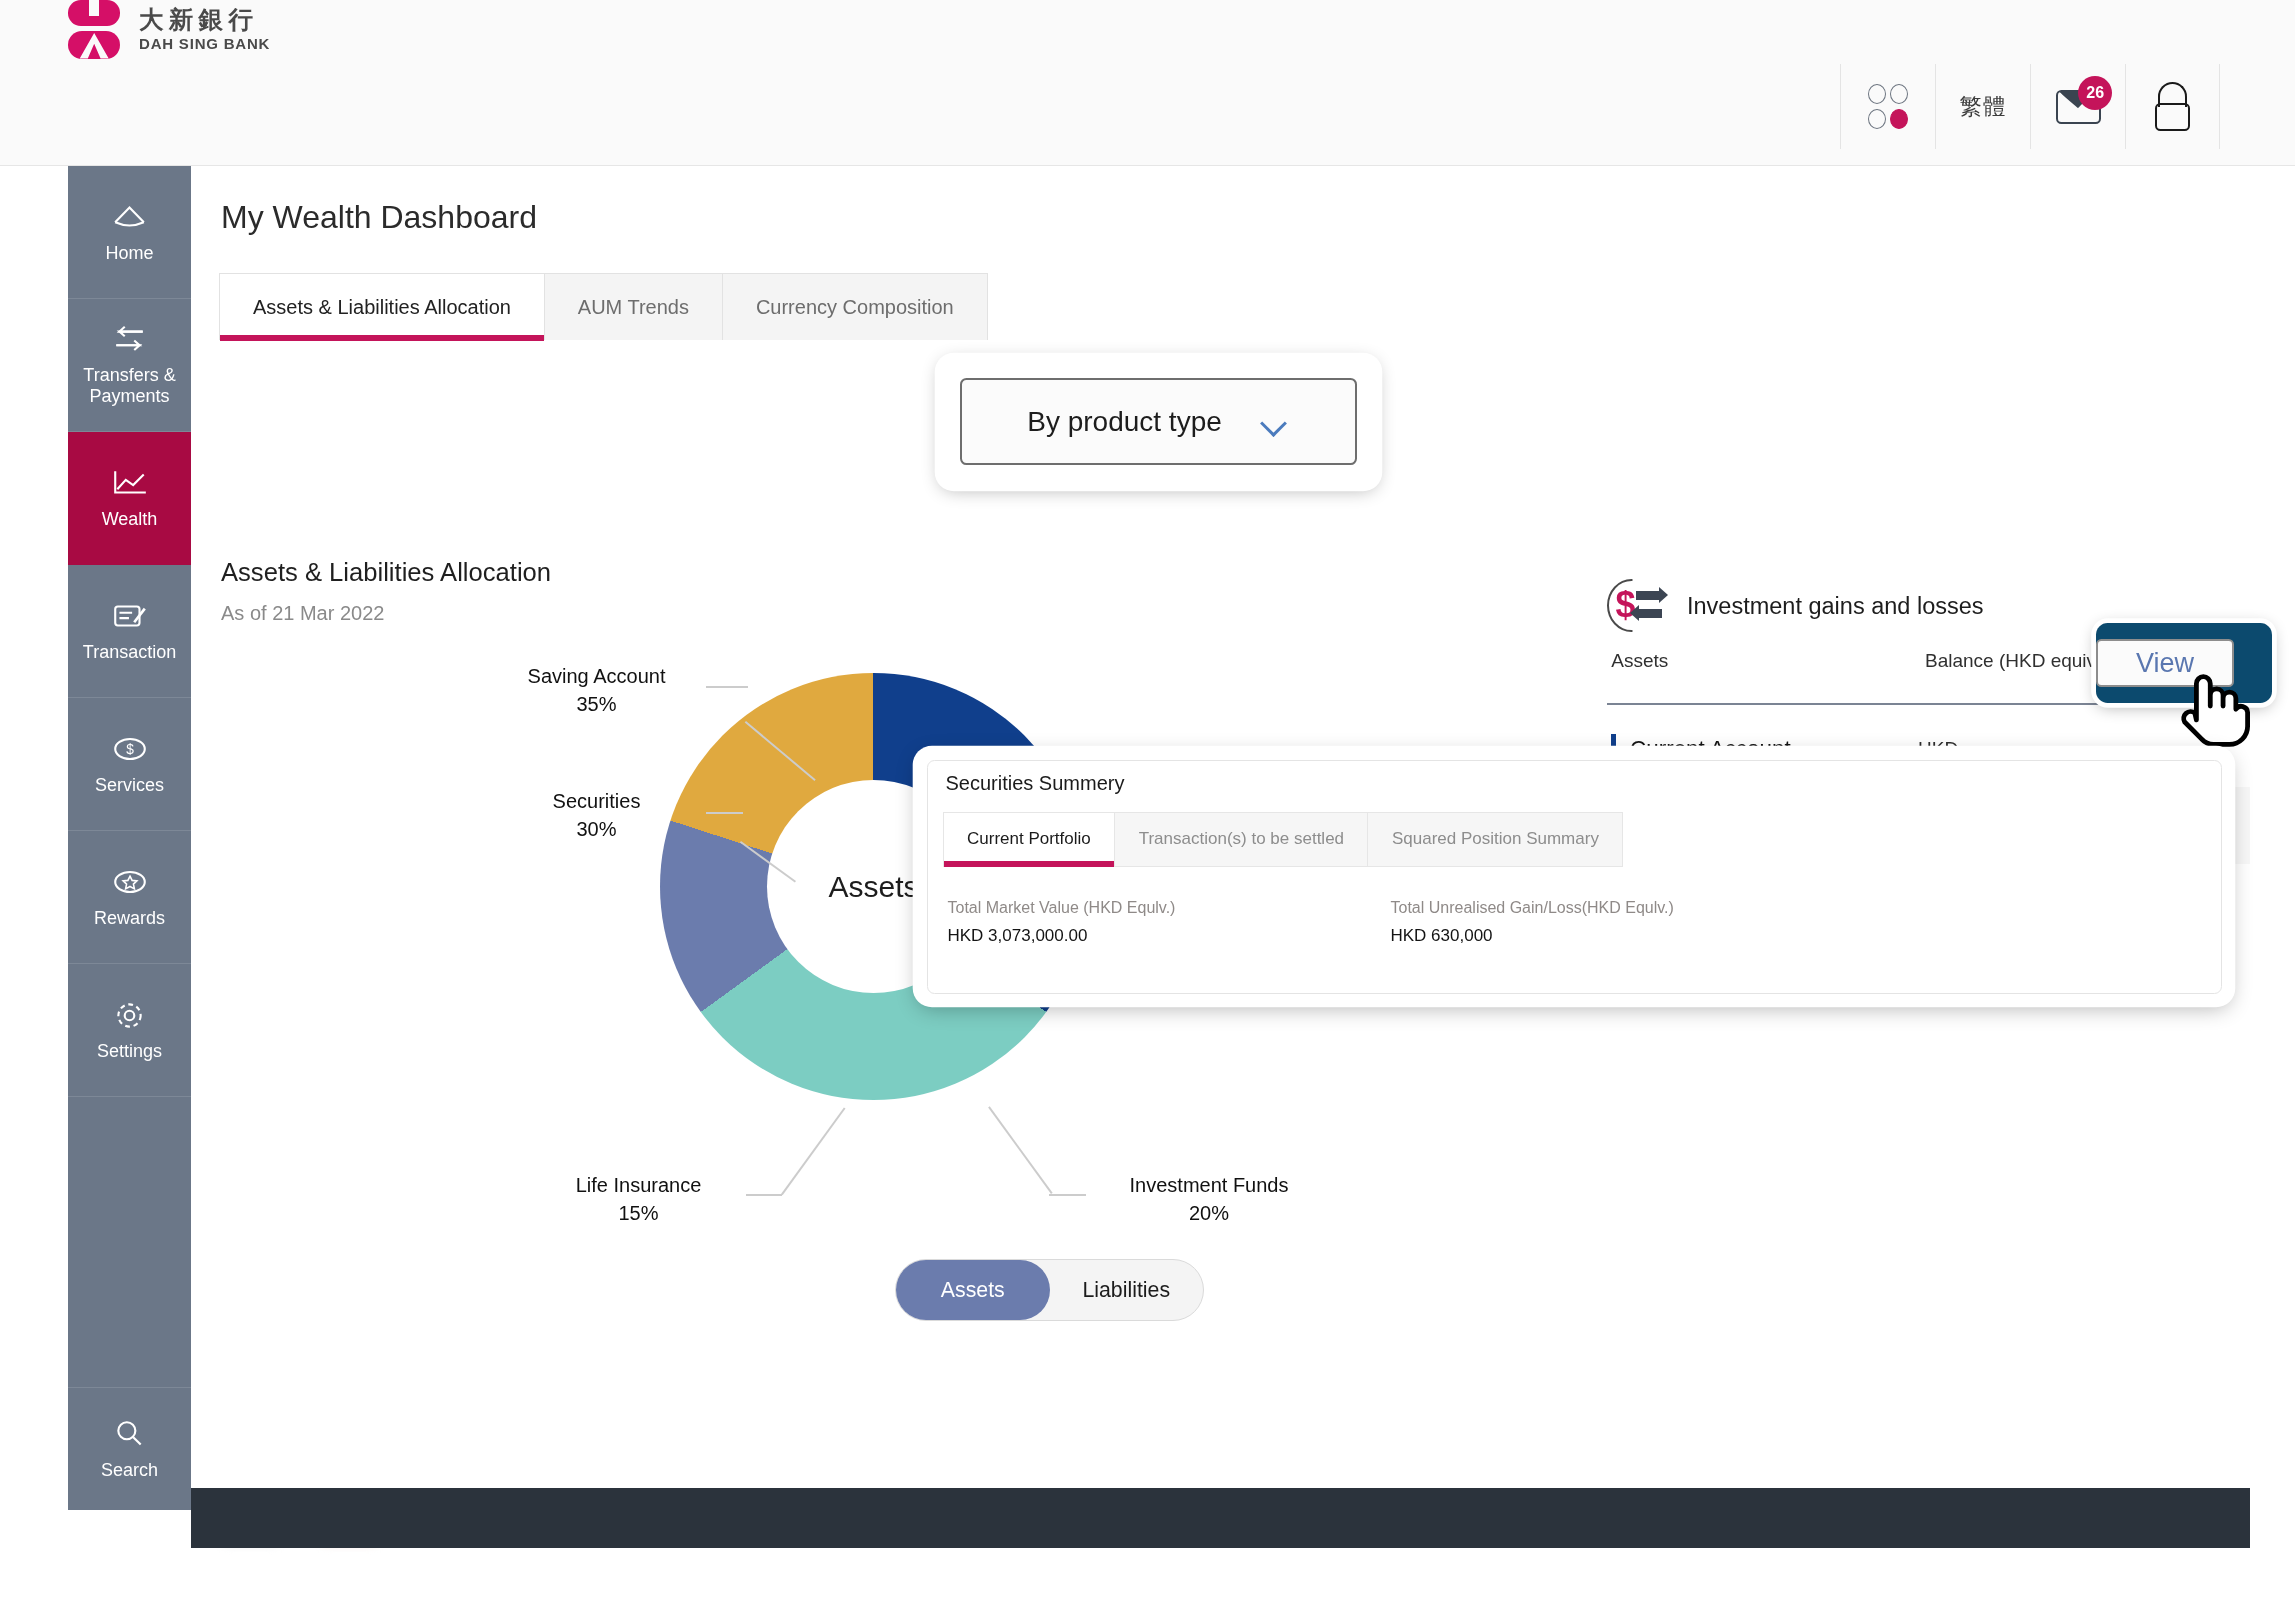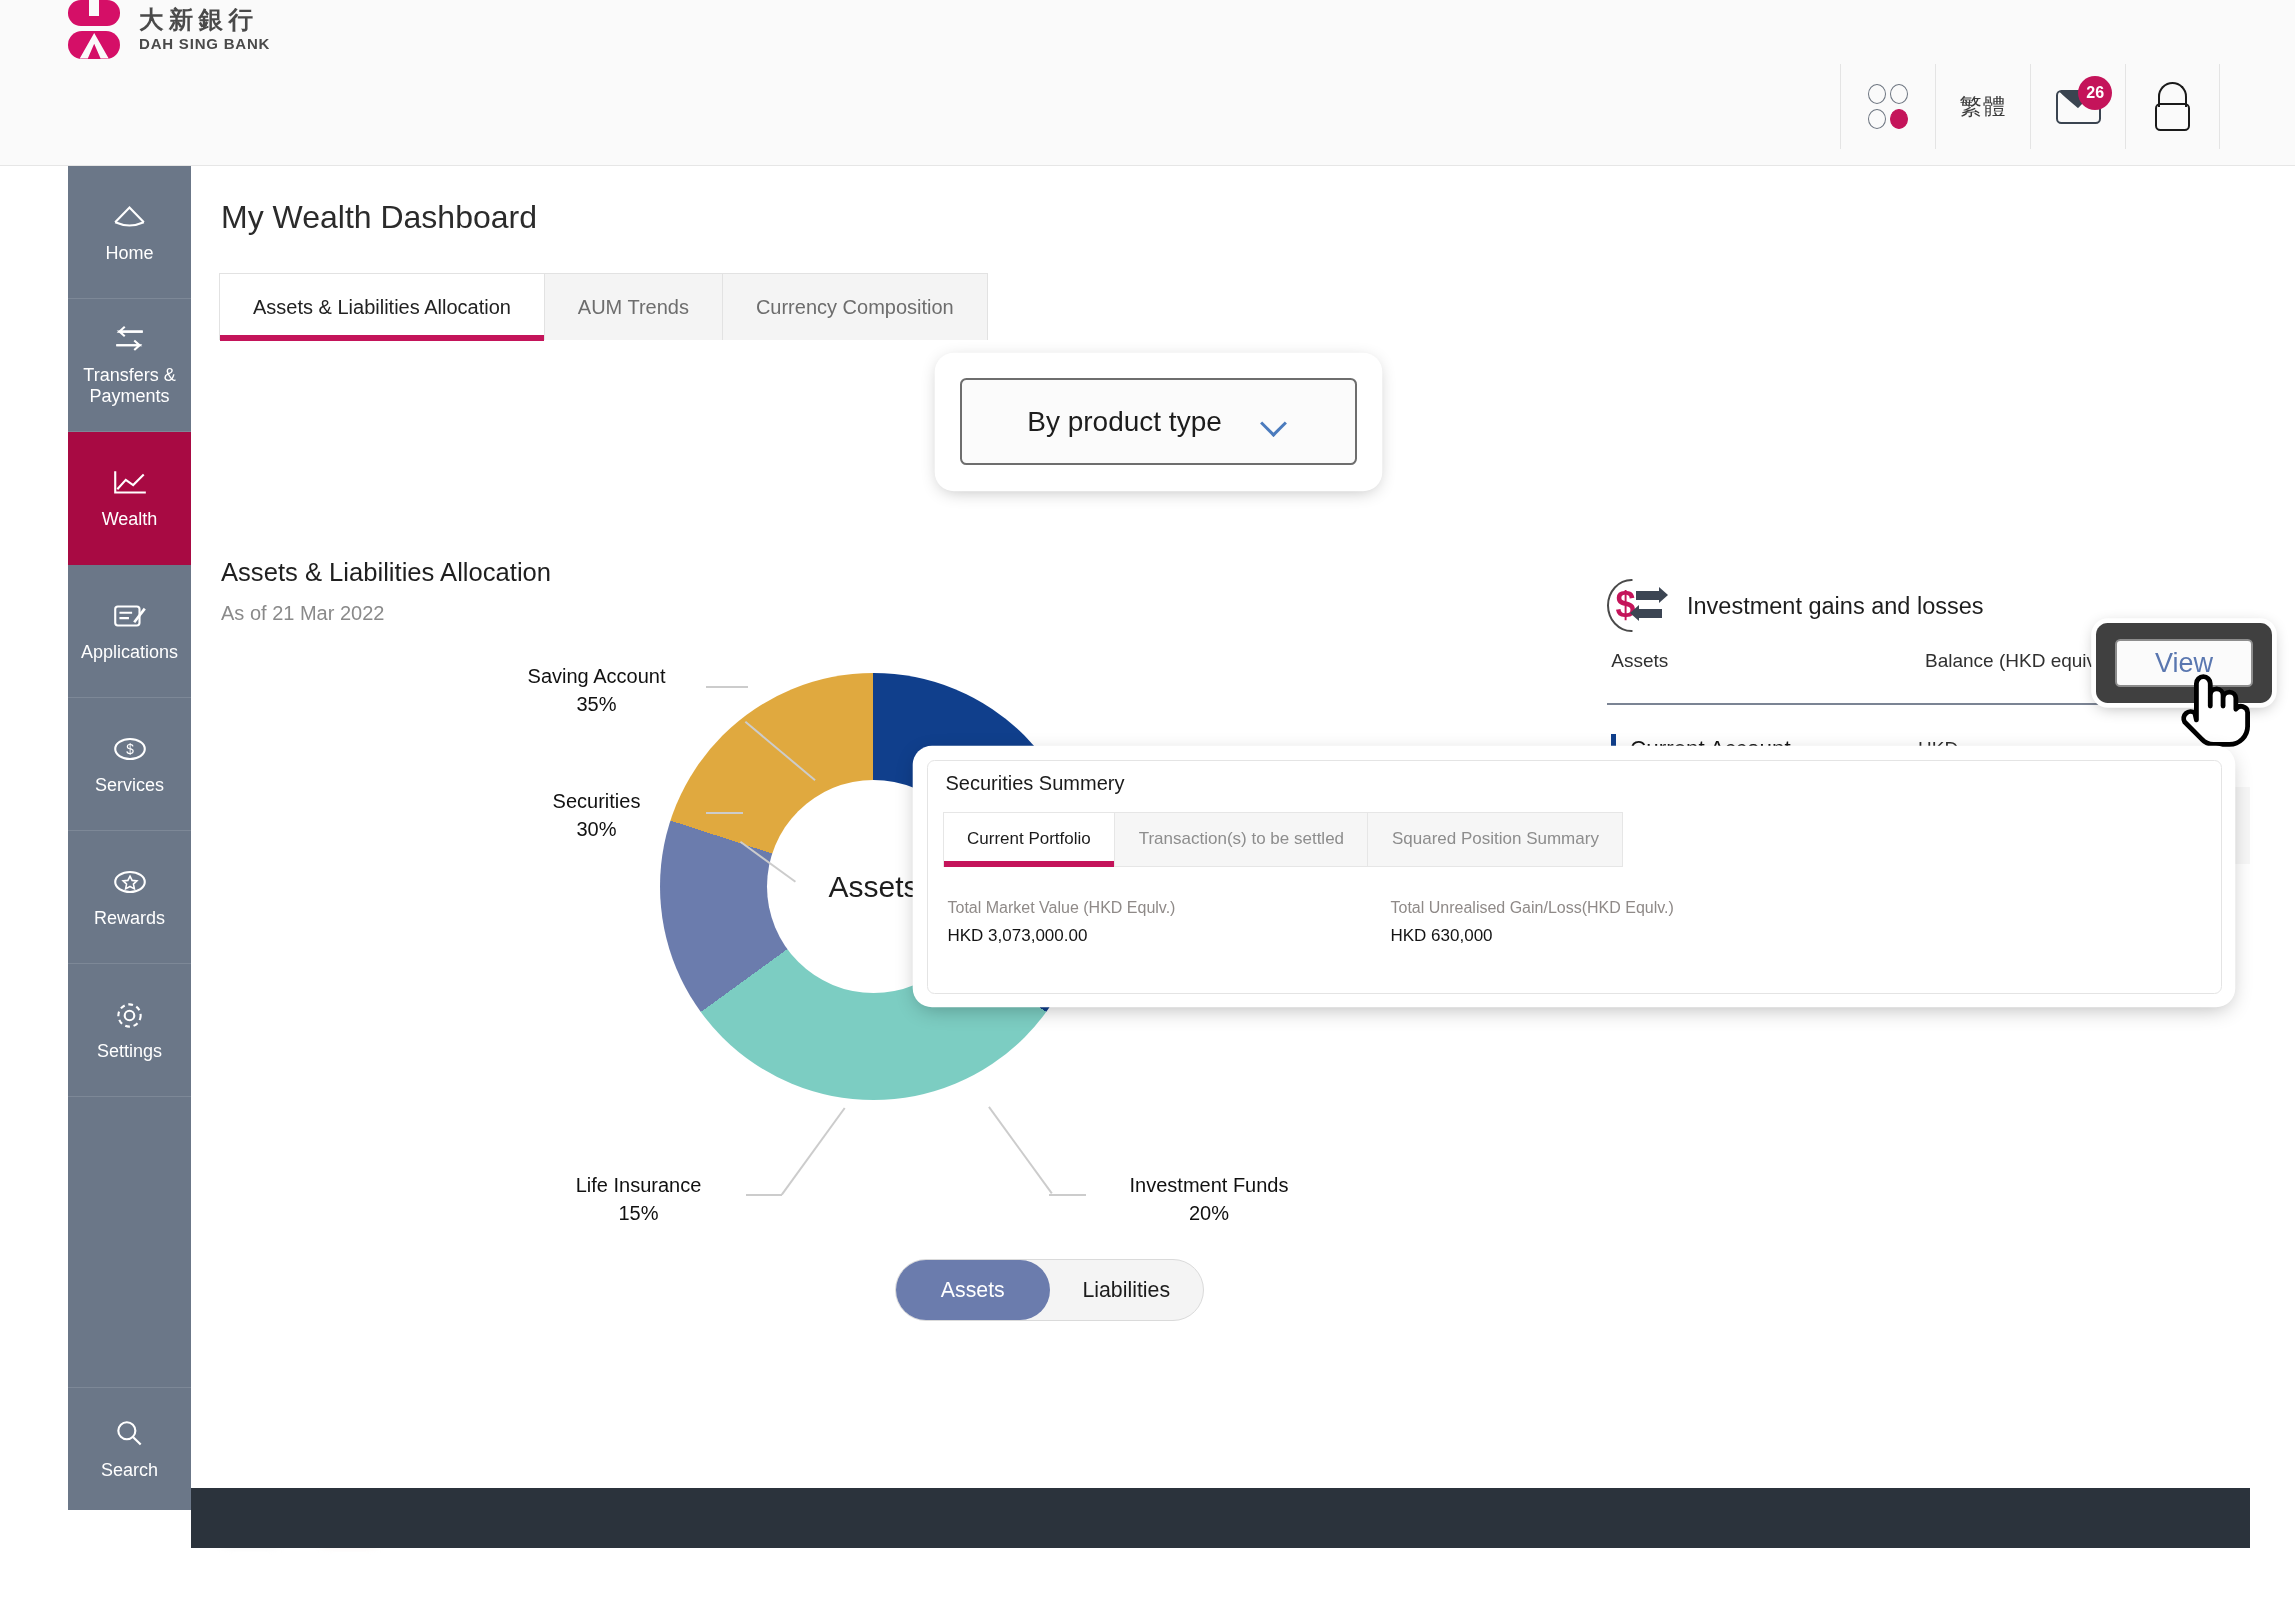--- a/index.html
+++ b/index.html
@@ -219,23 +219,23 @@
     display: flex; align-items: center;
   }
   .asset-row.hl { background: #f7f7f7; }
   .row-bar { width: 4.8px; height: 30px; margin-right: 14px; margin-left: 4.3px; }
   .row-name { font-size: 22.4px; color: #141414; width: 288px; }
   .row-ccy { font-size: 19px; color: #2e2e2e; width: 45px; }
   .row-amt { font-size: 19px; color: #2e2e2e; margin-top: 33px; }
 
   .view-callout {
     position: absolute; left: 2096px; top: 623px; width: 176px; height: 80px;
-    background: #404040; border-radius: 11.7px;
+    background: #0c4a6e; border-radius: 11.7px;
     box-shadow: 0 0 0 4.8px #ffffff, 0 3.2px 16px rgba(0,0,0,0.32);
-    display: flex; align-items: center; justify-content: center;
+    display: flex; align-items: center; 
   }
   .view-callout .inner {
     width: 138px; height: 48px; border: 2.1px solid #8d8d8d; border-radius: 5.3px;
     display: flex; align-items: center; justify-content: center;
     font-size: 27px; color: #5a77b0; background: #fbfbfb;
   }
   .cursor-hand { position: absolute; left: 2174px; top: 660px; width: 80px; height: 91px; }
 
   
   .sec-panel {
@@ -384,21 +384,21 @@
   </div>
 
   <div class="nav-item">
     <div class="nav-icon">
       <svg width="38" height="31" viewBox="0 0 72 58">
           <rect x="8" y="10" width="46" height="36" rx="5" fill="none" stroke="#fff" stroke-width="4"></rect>
           <path d="M16 22 H40 M16 32 H34" stroke="#fff" stroke-width="4"></path>
           <path d="M44 40 L64 14" stroke="#fff" stroke-width="5"></path>
         </svg>
     </div>
-    <div class="nav-label">Applications</div>
+    <div class="nav-label">Transaction</div>
   </div>
 
   <div class="nav-item">
     <div class="nav-icon">
       <svg width="38" height="31" viewBox="0 0 72 58">
           <ellipse cx="36" cy="28" rx="28" ry="19" fill="none" stroke="#fff" stroke-width="4"></ellipse>
           <text x="36" y="38" font-size="26" fill="#fff" text-anchor="middle" font-family="Liberation Sans">$</text>
         </svg>
     </div>
     <div class="nav-label">Services</div>

